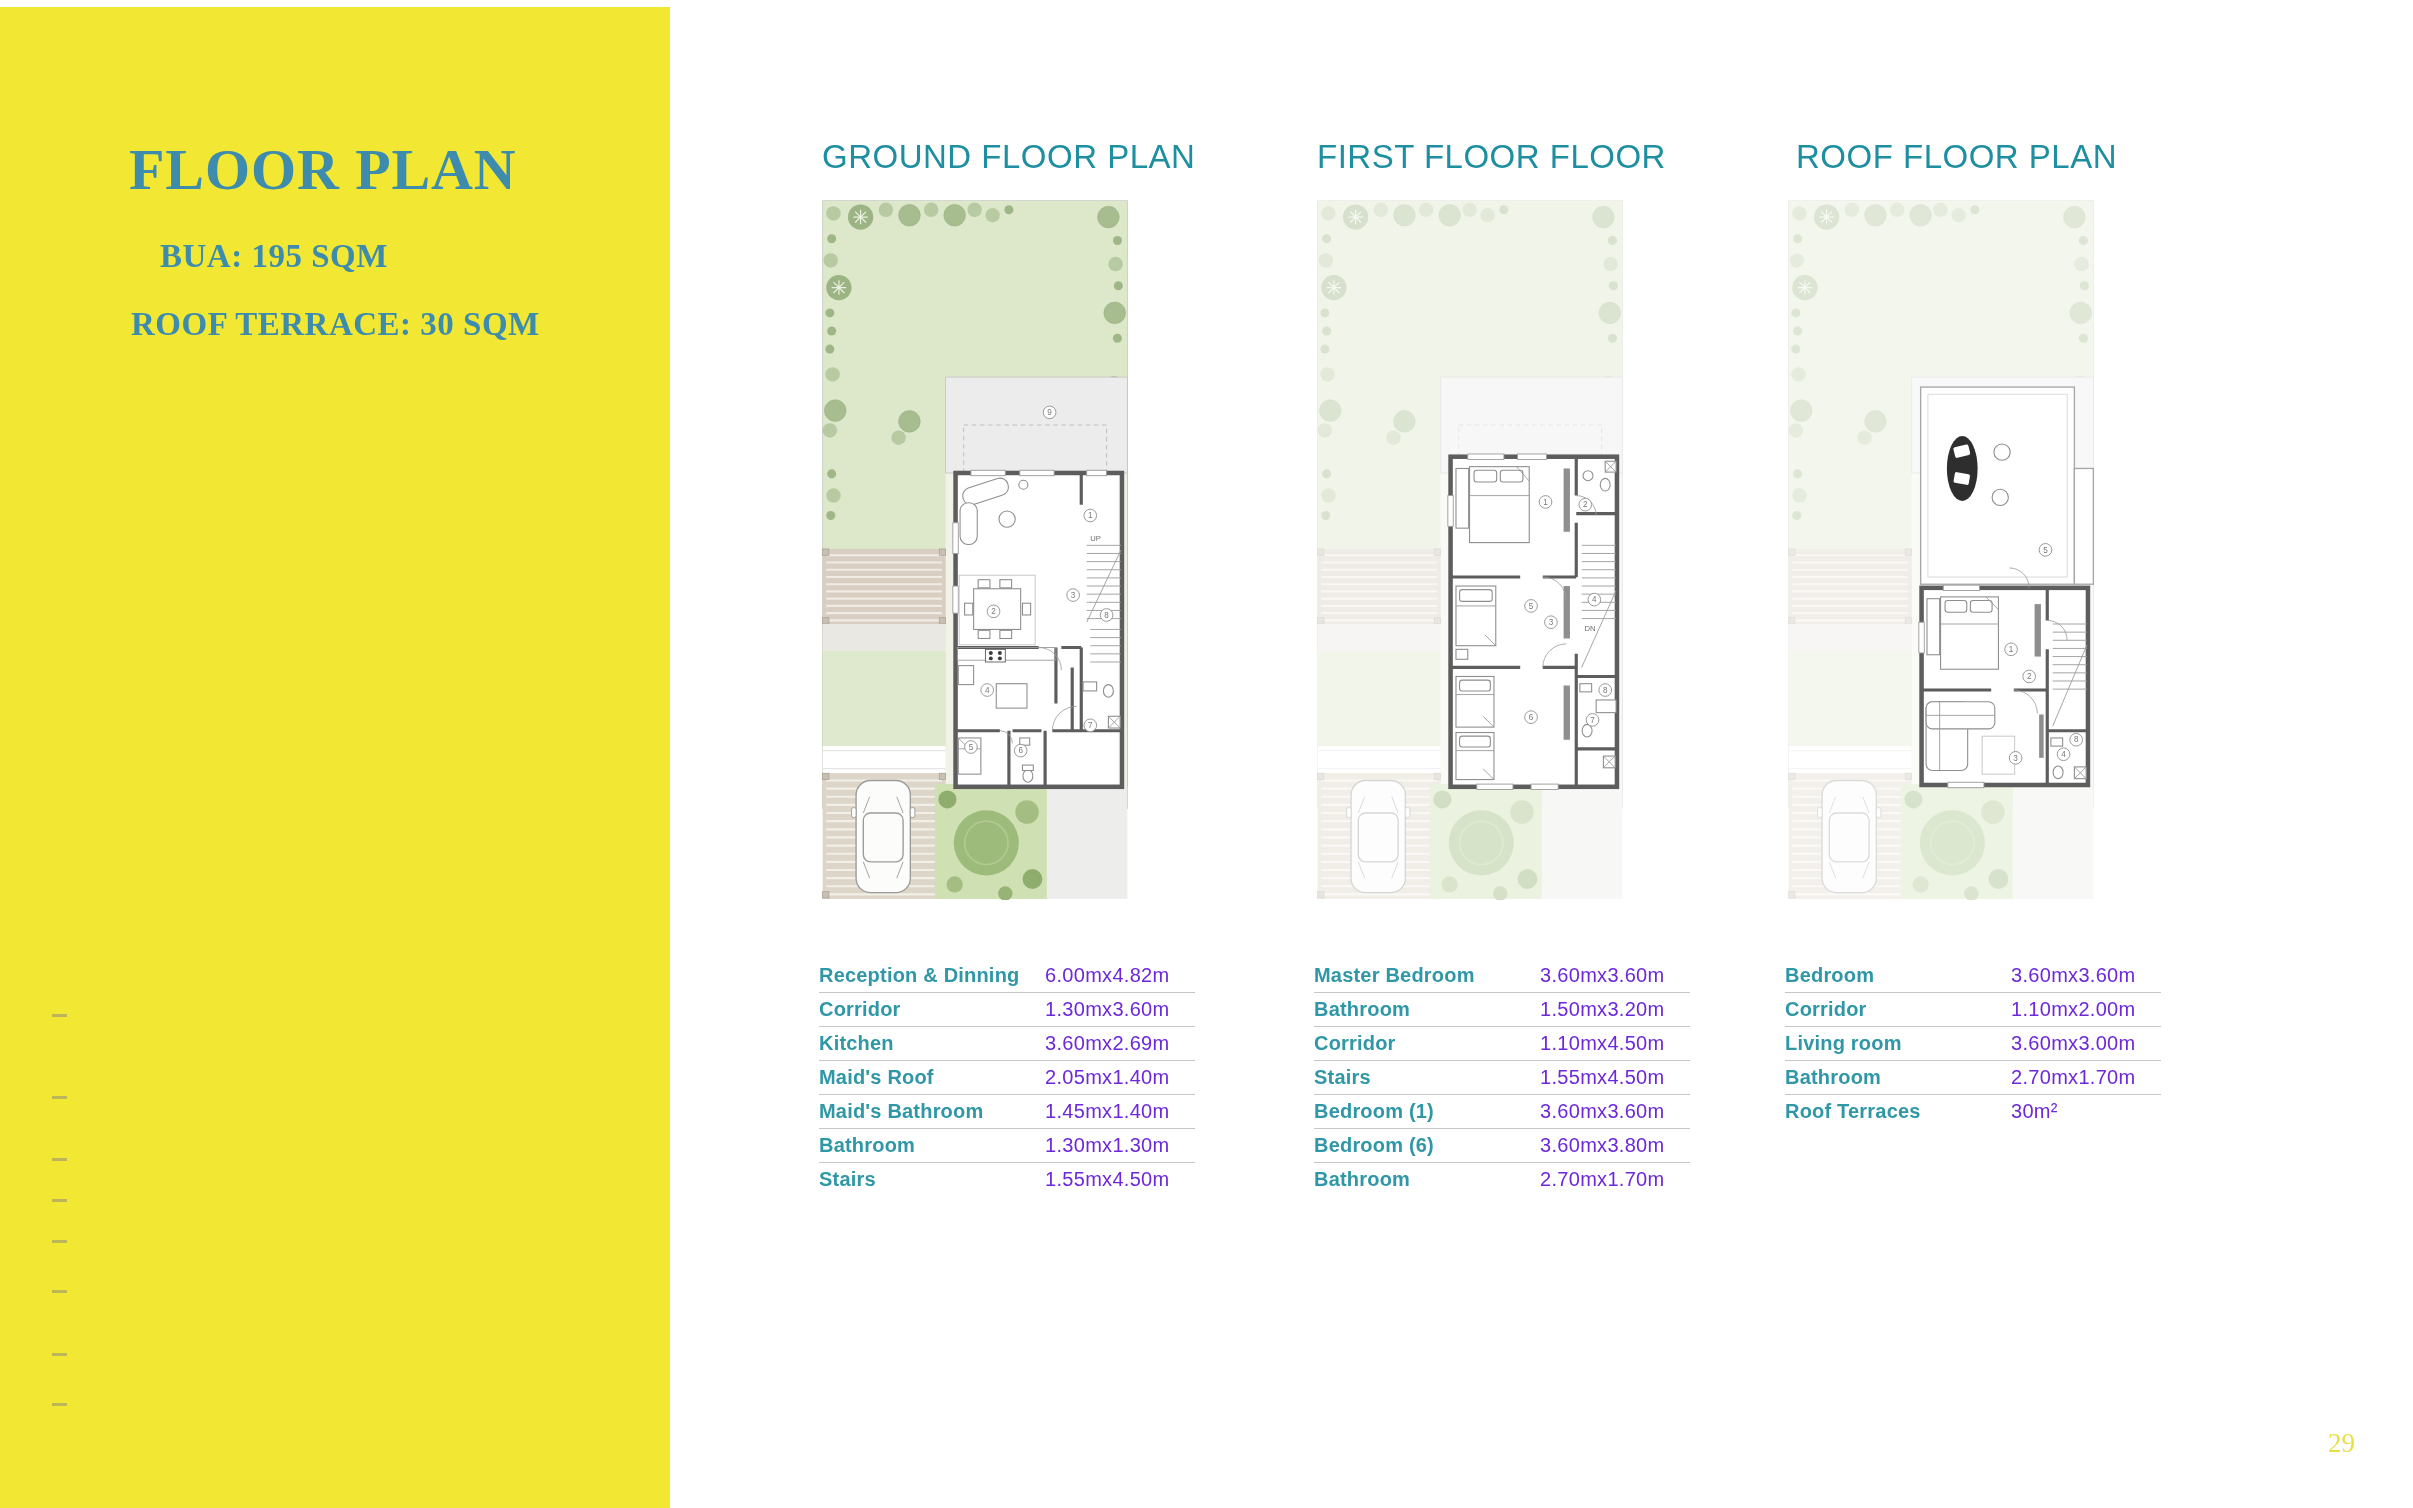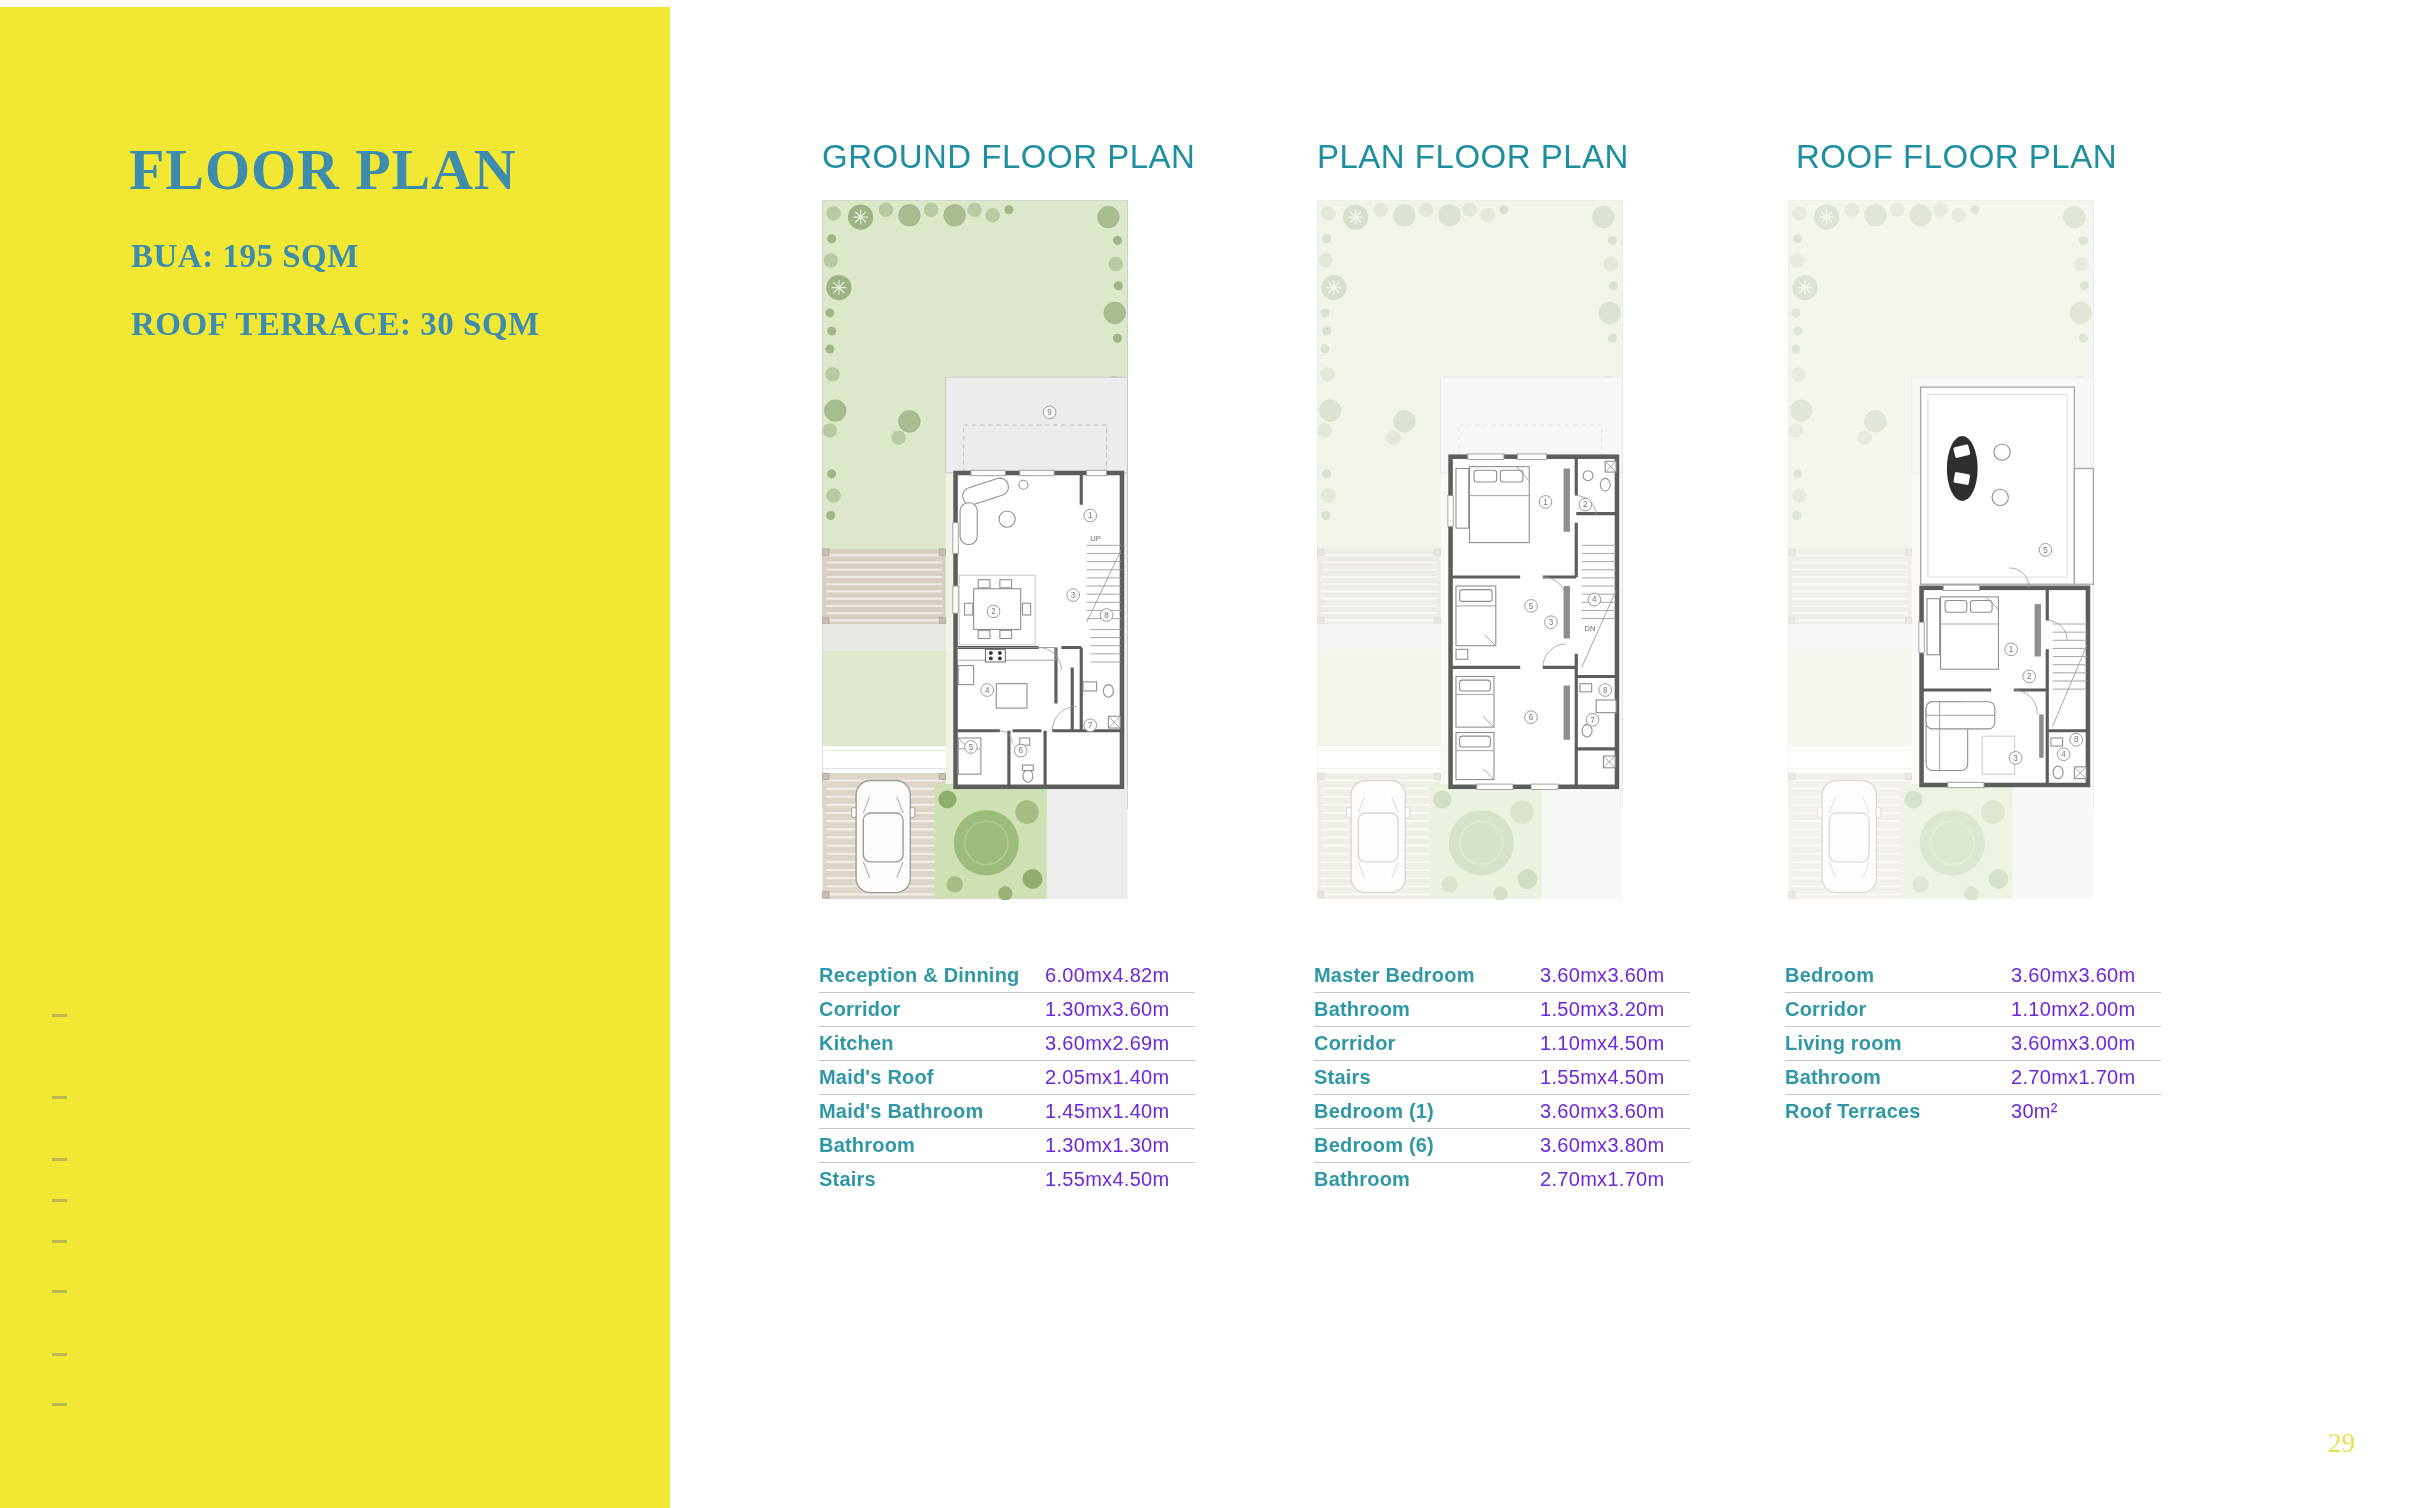--- a/index.html
+++ b/index.html
@@ -5,21 +5,21 @@
   html,body{margin:0;padding:0;background:#ffffff;}
   body{width:2413px;height:1509px;position:relative;font-family:"Liberation Sans",sans-serif;overflow:hidden;}
   .page{position:absolute;inset:0;background:#ffffff;}
 
   
   .sidebar{position:absolute;left:0;top:7.2px;width:670px;height:1501px;background:#F2E833;}
   .side-title{position:absolute;left:129px;top:129px;margin:0;font-family:"Liberation Serif","DejaVu Serif",serif;
     font-weight:700;font-size:58px;letter-spacing:0.9px;color:#3E8CAD;white-space:nowrap;}
   .side-sub{position:absolute;left:131px;font-family:"Liberation Serif","DejaVu Serif",serif;
     font-weight:700;font-size:33px;letter-spacing:0.5px;color:#3E8CAD;white-space:nowrap;}
-  .side-sub.l1{top:231px;}
+  .side-sub.l1{top:231px;margin-left:29px;}
   .side-sub.l2{top:299px;}
   .tick{position:absolute;left:52px;width:15.4px;height:2.7px;background:#8e8e76;opacity:.55;}
 
   
   .plan-title{position:absolute;top:138px;margin:0;font-size:33px;font-weight:400;letter-spacing:0.5px;
     color:#1E8FA0;white-space:nowrap;}
   .plan-figure{position:absolute;top:197px;width:312px;height:703px;}
   .plan-figure svg{display:block;width:312px;height:703px;}
 
   
@@ -285,21 +285,21 @@
           <span class="room-dim">1.30mx1.30m</span>
         </div>
         <div class="room-row">
           <span class="room-label">Stairs</span>
           <span class="room-dim">1.55mx4.50m</span>
         </div>
       </div>
   </section>
 
   <section>
-    <h2 class="plan-title" style="left:1317px">PLAN FLOOR PLAN</h2>
+    <h2 class="plan-title" style="left:1317px">FIRST FLOOR FLOOR</h2>
     <div class="plan-figure" style="left:1314px">
       <svg viewBox="0 0 345 777">
         <g opacity="0.4">
             <use href="#plan-env"></use>
           </g>
         <g>
           <rect class="wall" x="151" y="287" width="184" height="365"></rect>
 
           <path class="iwall" d="M151,420 H228 M253,420 H290 M151,520 H228 M253,520 H290 M290,287 V330 M290,360 V420 M290,505 V652 M290,350 H335 M290,530 H335 M290,610 H335"></path>
 

